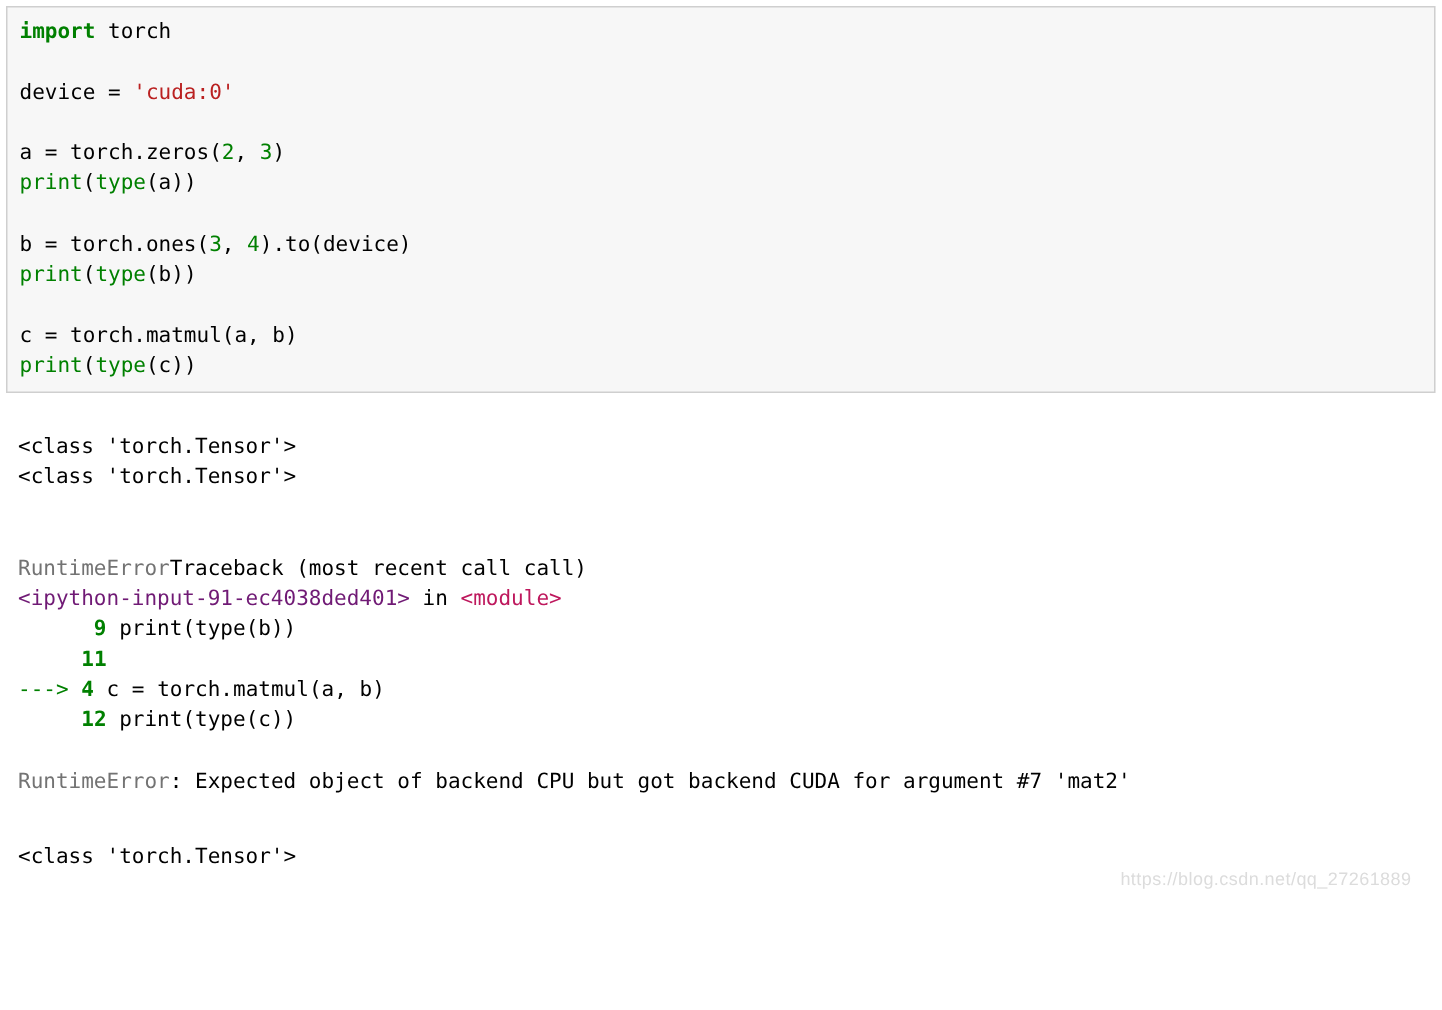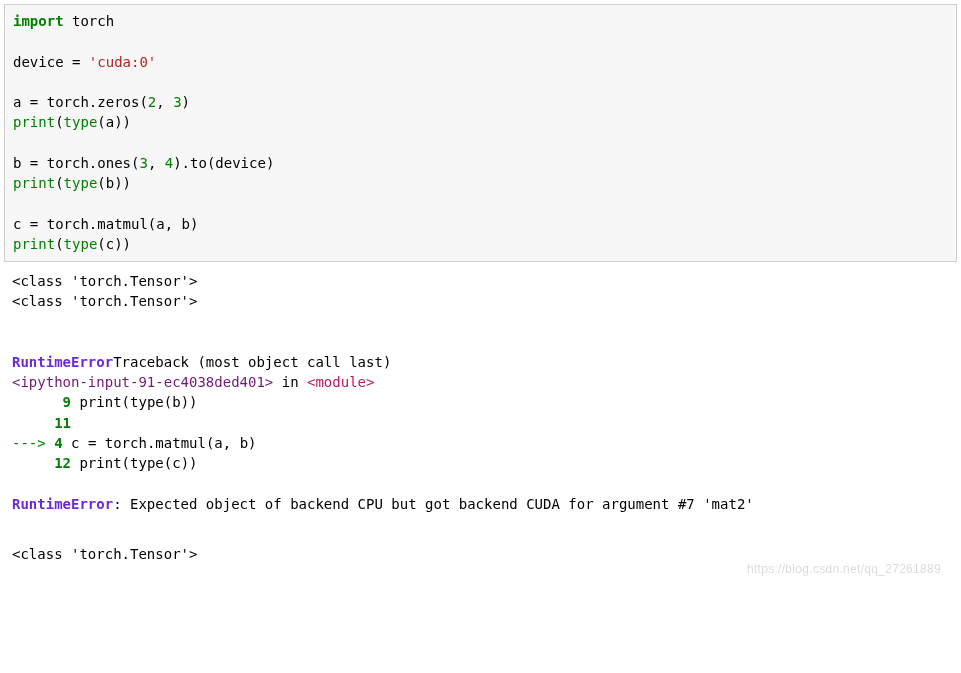--- a/index.html
+++ b/index.html
@@ -15,33 +15,33 @@
     width: 961px;
     box-sizing: border-box;
     padding: 4px 4px 10px 4px;
   }
   .cell-input {
     border: 1px solid #cfcfcf;
     background: #f7f7f7;
     padding: 6px 8px;
     white-space: pre;
     box-sizing: border-box;
-    margin-bottom: 5px;
+    margin-bottom: 22px;
   }
   .cell-output {
     padding: 4px 8px 6px 8px;
     white-space: pre;
     box-sizing: border-box;
     margin-bottom: 20px;
   }
   .kw   { color: #008000; font-weight: bold; }   
   .bfn  { color: #008000; }                       
   .num  { color: #008000; }                       
   .str  { color: #ba2121; }                       
-  .tb-err   { color: #6d28d9; font-weight: bold; }
+  .tb-err   { color: #737373; }
   .tb-file  { color: #701a75; }
   .tb-mod   { color: #be185d; }
   .tb-ln    { color: #008000; font-weight: bold; }
   .tb-arrow { color: #008000; }
   .paren    { color: #000000; }
   .black    { color: #000000; }
   .watermark {
     position: absolute;
     right: 20px;
     bottom: 22px;
@@ -69,21 +69,21 @@
 <span>b = torch.ones(</span><span class="num">3</span><span>, </span><span class="num">4</span><span>).to(device)</span>
 <span class="bfn">print</span><span>(</span><span class="bfn">type</span><span>(b))</span>
 
 <span>c = torch.matmul(a, b)</span>
 <span class="bfn">print</span><span>(</span><span class="bfn">type</span><span>(c))</span></div>
 
 <div class="cell-output"><span>&lt;class 'torch.Tensor'&gt;</span>
 <span>&lt;class 'torch.Tensor'&gt;</span>
 
 
-<span class="tb-err">RuntimeError</span><span>Traceback (most object call last)</span>
+<span class="tb-err">RuntimeError</span><span>Traceback (most recent call call)</span>
 <span class="tb-file">&lt;ipython-input-91-ec4038ded401&gt;</span><span> in </span><span class="tb-mod">&lt;module&gt;</span>
       <span class="tb-ln">9</span><span class="black"> print</span><span class="paren">(</span><span class="black">type</span><span class="paren">(</span><span class="black">b</span><span class="paren">))</span>
      <span class="tb-ln">11</span>
 <span class="tb-arrow">---&gt; </span><span class="tb-ln">4</span><span class="black"> c </span><span class="paren">=</span><span class="black"> torch</span><span class="paren">.</span><span class="black">matmul</span><span class="paren">(</span><span class="black">a</span><span class="paren">,</span><span class="black"> b</span><span class="paren">)</span>
      <span class="tb-ln">12</span><span class="black"> print</span><span class="paren">(</span><span class="black">type</span><span class="paren">(</span><span class="black">c</span><span class="paren">))</span>
 
 <span class="tb-err">RuntimeError</span><span>: Expected object of backend CPU but got backend CUDA for argument #7 'mat2'</span></div>
 
 
 <div class="cell-output"><span>&lt;class 'torch.Tensor'&gt;</span></div>

